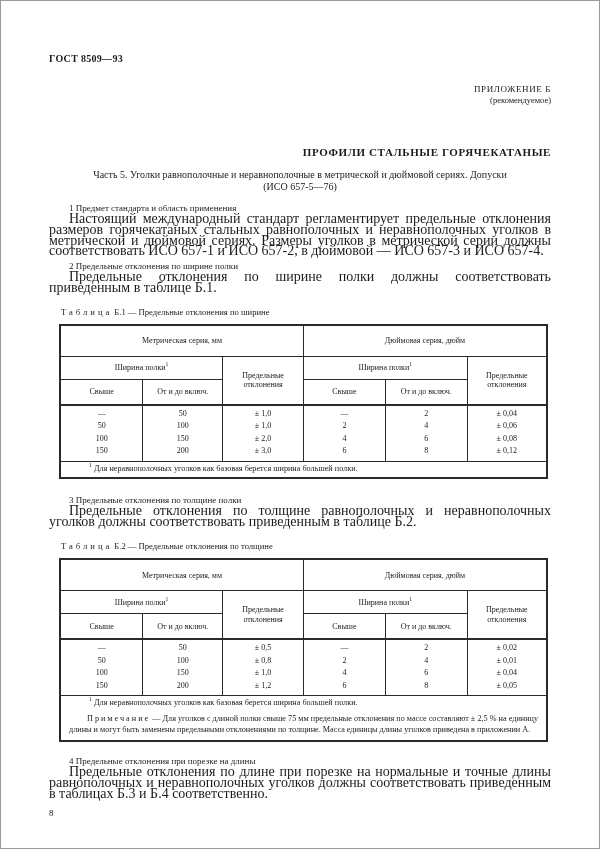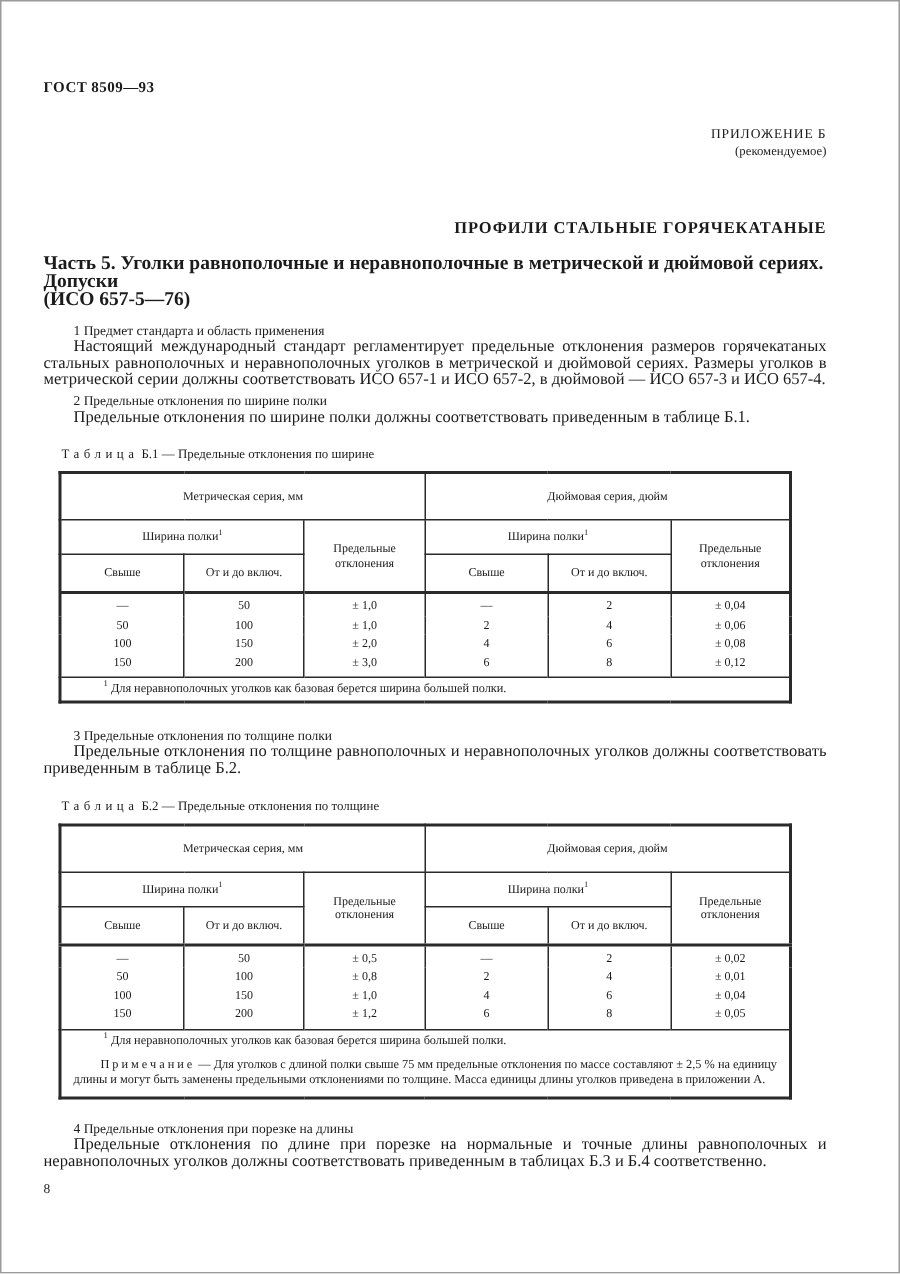--- a/index.html
+++ b/index.html
@@ -8,39 +8,39 @@
     width:600px;height:849px;
     margin:0 auto;
     background:#fff;
     border:1px solid #9a9a9a;
     box-sizing:border-box;
     font-family:"Liberation Serif","DejaVu Serif",serif;
     color:#1b1b1b;
     overflow:hidden;
   }
   .content{
-    padding:52px 48px 0 28px;
+    padding:52px 48px 0 48px;
   }
   .doc-number{
     font-size:10px;font-weight:bold;letter-spacing:.3px;margin:0;
   }
   .appendix{margin-top:20px;text-align:right;font-size:9px;line-height:11px;}
   .appendix .app-label{letter-spacing:.6px;}
   .appendix .app-note{font-size:8.5px;}
   .main-title{
     margin-top:40px;text-align:right;
     font-size:11px;font-weight:bold;letter-spacing:.6px;
   }
-  .subtitle{margin-top:11px;font-size:13px;font-weight:bold;line-height:12px;}
+  .subtitle{margin-top:11px;text-align:center;font-size:10px;font-weight:normal;line-height:12px;}
   .sec-heading{
     margin:10px 0 1px 0;padding-left:20px;
     font-size:9px;font-weight:normal;
   }
   .para{
-    margin:0;font-size:11px;line-height:10.8px;
+    margin:0;font-size:14px;line-height:10.8px;
     text-align:justify;text-indent:20px;
   }
   .tcaption{
     margin:13px 0 7px 12px;font-size:8.6px;
   }
   .tcaption .spaced{letter-spacing:3px;}
   .tcaption .cap-id{margin-left:2px;}
   .gtable{
     width:489px;margin-left:10px;
     border-collapse:collapse;

